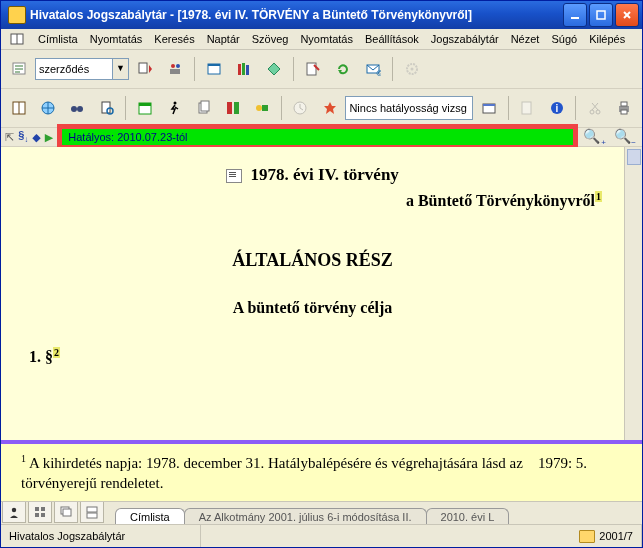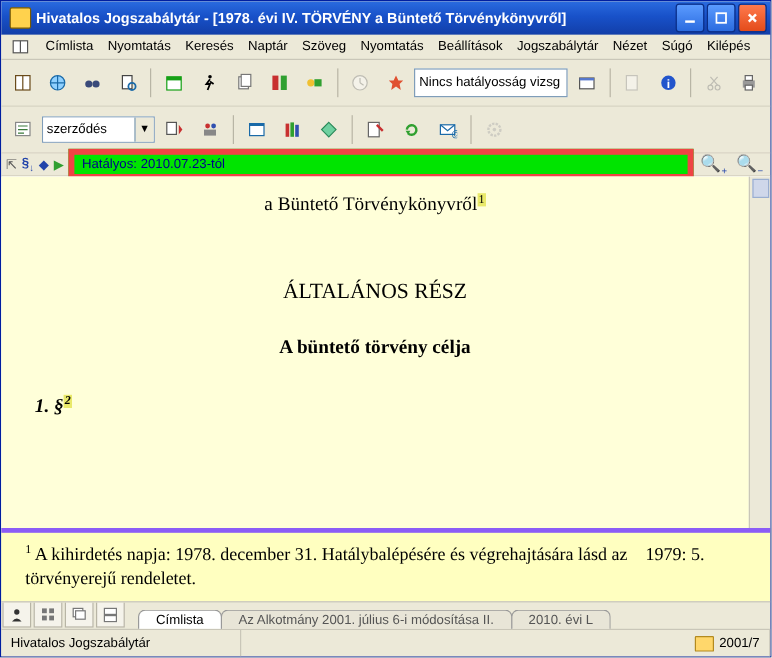--- a/index.html
+++ b/index.html
@@ -20,25 +20,25 @@
   .searchbox{height:20px;border:1px solid #7f9db9;background:#fff;font-size:11px;padding:1px 3px;width:120px;}
   .combo{display:inline-flex;border:1px solid #7f9db9;background:#fff;height:20px;}
   .combo input{border:none;outline:none;font-size:11px;width:70px;padding:0 3px;}
   .combo .dd{width:15px;background:#ece9d8;border-left:1px solid #7f9db9;text-align:center;font-size:9px;line-height:18px;}
   .validitybar{height:18px;background:#ece9d8;display:flex;align-items:center;padding:0 4px;gap:4px;border-bottom:1px solid #d4d0c0;font-size:11px;}
   .validitybar .strip{flex:1;height:16px;background:#00e400;border:5px solid #ef4444;color:#00008b;padding:0 6px;display:flex;align-items:center;font-size:11px;}
   .zoom{font-size:14px;color:#2244aa;padding:0 2px;}
   .content-wrap{flex:1;display:flex;background:#fff;overflow:hidden;}
   .doc{flex:1;background:#ffffd9;padding:14px 22px;font-family:Georgia,'Times New Roman',serif;font-size:15px;color:#000;overflow:hidden;position:relative;}
   .doc .line1{text-align:center;font-weight:bold;font-size:17px;margin:4px 0 6px;}
-  .doc .line2{text-align:center;font-weight:normal;font-size:16px;margin-bottom:52px;}
+  .doc .line2{text-align:right;font-weight:bold;font-size:16px;margin-bottom:40px;}
   .doc .sup{font-size:10px;vertical-align:super;background:#e9e96a;padding:0 1px;}
-  .doc .h1{text-align:center;font-weight:normal;font-size:18px;margin:18px 0 28px;}
+  .doc .h1{text-align:center;font-weight:bold;font-size:18px;margin:18px 0 28px;}
   .doc .h2{text-align:center;font-weight:bold;font-size:16px;margin:10px 0 30px;}
-  .doc .para{font-weight:bold;font-size:16px;margin-left:6px;font-style:italic;}
+  .doc .para{font-weight:bold;font-size:16px;margin-left:6px;}
   .doc .inline-icon{display:inline-block;width:14px;height:12px;border:1px solid #888;background:#fff;vertical-align:middle;margin-right:4px;position:relative;}
   .doc .inline-icon::after{content:"";position:absolute;left:2px;top:4px;width:7px;height:1px;background:#555;box-shadow:0 -2px 0 #555,0 2px 0 #555;}
   .vscroll{width:17px;background:#ece9d8;border-left:1px solid #c9c6b8;position:relative;}
   .vscroll .thumb{position:absolute;top:2px;left:2px;width:12px;height:14px;background:#cfd7ea;border:1px solid #9aaed0;}
   .footnote{background:#ffffc0;border-top:4px solid #8b5cf6;padding:8px 20px;font-family:Georgia,serif;font-size:15px;line-height:1.3;}
   .footnote .fnum{font-size:10px;vertical-align:super;}
   .tabbar{height:22px;background:#ece9d8;border-top:1px solid #c9c6b8;display:flex;align-items:flex-end;font-size:11px;overflow:hidden;}
   .tabbar .navbtn{width:22px;height:20px;border:1px solid #b8b5a5;background:#f5f3eb;margin:1px;display:flex;align-items:center;justify-content:center;font-size:12px;}
   .tabbar .tabs{flex:1;display:flex;align-items:flex-end;padding-left:10px;gap:0;overflow:hidden;}
   .tab{padding:2px 14px;border:1px solid #999;border-bottom:none;background:#fff;border-radius:6px 6px 0 0;margin-right:-1px;white-space:nowrap;position:relative;top:1px;}
@@ -94,20 +94,92 @@
     <span>Jogszabálytár</span>
     <span>Nézet</span>
     <span>Súgó</span>
     <span>Kilépés</span>
 
   </div>
 
   <div class="toolbar">
     <div class="tbtn">
         <svg width="16" height="16">
+          <rect x="2" y="2" width="12" height="11" fill="#fff" stroke="#888"></rect>
+          <path d="M4 5 h8 M4 8 h8 M4 11 h5" stroke="#3a7a3a"></path>
+        </svg>
+      </div>
+    <div class="combo">
+      <input value="szerződés" style="">
+      <div class="dd">▼</div>
+    </div>
+    <div class="tbtn">
+        <svg width="16" height="16">
+          <rect x="2" y="2" width="8" height="10" fill="#fff" stroke="#555"></rect>
+          <path d="M12 4 L15 8 L12 12" fill="#c83030"></path>
+        </svg>
+      </div>
+    <div class="tbtn">
+        <svg width="16" height="16">
+          <circle cx="6" cy="5" r="2" fill="#c83030"></circle>
+          <circle cx="11" cy="5" r="2" fill="#3050b0"></circle>
+          <rect x="3" y="8" width="10" height="5" fill="#888"></rect>
+        </svg>
+      </div>
+    <div class="sep"></div>
+    <div class="tbtn">
+        <svg width="16" height="16">
+          <rect x="2" y="3" width="12" height="10" fill="#fff" stroke="#1a6aa8"></rect>
+          <rect x="2" y="3" width="12" height="2" fill="#1a6aa8"></rect>
+        </svg>
+      </div>
+    <div class="tbtn">
+        <svg width="16" height="16">
+          <rect x="2" y="3" width="3" height="11" fill="#c83030"></rect>
+          <rect x="6" y="2" width="3" height="12" fill="#30a030"></rect>
+          <rect x="10" y="4" width="3" height="10" fill="#3050b0"></rect>
+        </svg>
+      </div>
+    <div class="tbtn">
+        <svg width="16" height="16">
+          <path d="M8 2 L14 8 L8 14 L2 8 Z" fill="#6fd0a0" stroke="#2a8a5a"></path>
+        </svg>
+      </div>
+    <div class="sep"></div>
+    <div class="tbtn">
+        <svg width="16" height="16">
+          <rect x="2" y="2" width="9" height="12" fill="#fff" stroke="#666"></rect>
+          <path d="M9 4 L14 9" stroke="#c83030" stroke-width="2"></path>
+        </svg>
+      </div>
+    <div class="tbtn">
+        <svg width="16" height="16">
+          <path d="M4 8 a4 4 0 1 1 1 3" fill="none" stroke="#30a030" stroke-width="2"></path>
+          <path d="M3 9 L5 12 L7 9" fill="#30a030"></path>
+        </svg>
+      </div>
+    <div class="tbtn">
+        <svg width="16" height="16">
+          <rect x="2" y="4" width="12" height="8" fill="#fff" stroke="#1a6aa8"></rect>
+          <path d="M2 4 L8 9 L14 4" fill="none" stroke="#1a6aa8"></path>
+          <text x="11" y="14" font-size="8" fill="#1a6aa8">@</text>
+        </svg>
+      </div>
+    <div class="sep"></div>
+    <div class="tbtn disabled">
+        <svg width="16" height="16">
+          <circle cx="8" cy="8" r="5" fill="none" stroke="#aaa" stroke-width="2" stroke-dasharray="2 1"></circle>
+          <circle cx="8" cy="8" r="1.5" fill="#aaa"></circle>
+        </svg>
+      </div>
+  </div>
+
+  <div class="toolbar">
+    <div class="tbtn">
+        <svg width="16" height="16">
           <rect x="2" y="2" width="12" height="12" fill="#fff" stroke="#6a4a1a"></rect>
           <line x1="8" y1="2" x2="8" y2="14" stroke="#6a4a1a"></line>
         </svg>
       </div>
     <div class="tbtn">
         <svg width="16" height="16">
           <circle cx="8" cy="8" r="6" fill="#8fd0ff" stroke="#1a6aa8"></circle>
           <path d="M2 8 h12 M8 2 v12" stroke="#1a6aa8" fill="none"></path>
         </svg>
       </div>
@@ -191,110 +263,42 @@
           <circle cx="5" cy="12" r="2" fill="none" stroke="#888"></circle>
           <circle cx="11" cy="12" r="2" fill="none" stroke="#888"></circle>
           <path d="M5 10 L11 3 M11 10 L5 3" stroke="#888"></path>
         </svg>
       </div>
     <div class="tbtn">
         <svg width="16" height="16">
           <rect x="3" y="6" width="10" height="6" fill="#999"></rect>
           <rect x="5" y="2" width="6" height="4" fill="#fff" stroke="#666"></rect>
           <rect x="5" y="10" width="6" height="4" fill="#fff" stroke="#666"></rect>
-        </svg>
-      </div>
-  </div>
-
-  <div class="toolbar">
-    <div class="tbtn">
-        <svg width="16" height="16">
-          <rect x="2" y="2" width="12" height="11" fill="#fff" stroke="#888"></rect>
-          <path d="M4 5 h8 M4 8 h8 M4 11 h5" stroke="#3a7a3a"></path>
-        </svg>
-      </div>
-    <div class="combo">
-      <input value="szerződés" style="">
-      <div class="dd">▼</div>
-    </div>
-    <div class="tbtn">
-        <svg width="16" height="16">
-          <rect x="2" y="2" width="8" height="10" fill="#fff" stroke="#555"></rect>
-          <path d="M12 4 L15 8 L12 12" fill="#c83030"></path>
-        </svg>
-      </div>
-    <div class="tbtn">
-        <svg width="16" height="16">
-          <circle cx="6" cy="5" r="2" fill="#c83030"></circle>
-          <circle cx="11" cy="5" r="2" fill="#3050b0"></circle>
-          <rect x="3" y="8" width="10" height="5" fill="#888"></rect>
-        </svg>
-      </div>
-    <div class="sep"></div>
-    <div class="tbtn">
-        <svg width="16" height="16">
-          <rect x="2" y="3" width="12" height="10" fill="#fff" stroke="#1a6aa8"></rect>
-          <rect x="2" y="3" width="12" height="2" fill="#1a6aa8"></rect>
-        </svg>
-      </div>
-    <div class="tbtn">
-        <svg width="16" height="16">
-          <rect x="2" y="3" width="3" height="11" fill="#c83030"></rect>
-          <rect x="6" y="2" width="3" height="12" fill="#30a030"></rect>
-          <rect x="10" y="4" width="3" height="10" fill="#3050b0"></rect>
-        </svg>
-      </div>
-    <div class="tbtn">
-        <svg width="16" height="16">
-          <path d="M8 2 L14 8 L8 14 L2 8 Z" fill="#6fd0a0" stroke="#2a8a5a"></path>
-        </svg>
-      </div>
-    <div class="sep"></div>
-    <div class="tbtn">
-        <svg width="16" height="16">
-          <rect x="2" y="2" width="9" height="12" fill="#fff" stroke="#666"></rect>
-          <path d="M9 4 L14 9" stroke="#c83030" stroke-width="2"></path>
-        </svg>
-      </div>
-    <div class="tbtn">
-        <svg width="16" height="16">
-          <path d="M4 8 a4 4 0 1 1 1 3" fill="none" stroke="#30a030" stroke-width="2"></path>
-          <path d="M3 9 L5 12 L7 9" fill="#30a030"></path>
-        </svg>
-      </div>
-    <div class="tbtn">
-        <svg width="16" height="16">
-          <rect x="2" y="4" width="12" height="8" fill="#fff" stroke="#1a6aa8"></rect>
-          <path d="M2 4 L8 9 L14 4" fill="none" stroke="#1a6aa8"></path>
-          <text x="11" y="14" font-size="8" fill="#1a6aa8">@</text>
-        </svg>
-      </div>
-    <div class="sep"></div>
-    <div class="tbtn disabled">
-        <svg width="16" height="16">
-          <circle cx="8" cy="8" r="5" fill="none" stroke="#aaa" stroke-width="2" stroke-dasharray="2 1"></circle>
-          <circle cx="8" cy="8" r="1.5" fill="#aaa"></circle>
         </svg>
       </div>
   </div>
 
   <div class="validitybar">
     <span style="color:#555;">⇱</span>
     <span style="color:#2244aa;font-weight:bold;">§<sub style="font-size:8px;">↓</sub></span>
     <span style="color:#2244aa;">◆</span>
     <span style="color:#30a030;">▶</span>
     <div class="strip">
       <span>Hatályos: 2010.07.23-tól</span>
     </div>
     <span class="zoom">🔍<sub style="font-size:8px;">+</sub></span>
     <span class="zoom">🔍<sub style="font-size:8px;">−</sub></span>
   </div>
 
   <div class="content-wrap">
     <div class="doc">
+      <div class="line1">
+        <span class="inline-icon"></span>
+        <span>1978. évi IV. törvény</span>
+      </div>
       <div class="line2">
         <span>a Büntető Törvénykönyvről</span><span class="sup">1</span>
       </div>
       <div class="h1">ÁLTALÁNOS RÉSZ</div>
       <div class="h2">A büntető törvény célja</div>
       <div class="para">
         <span>1. §</span><span class="sup">2</span>
       </div>
     </div>
     <div class="vscroll">

